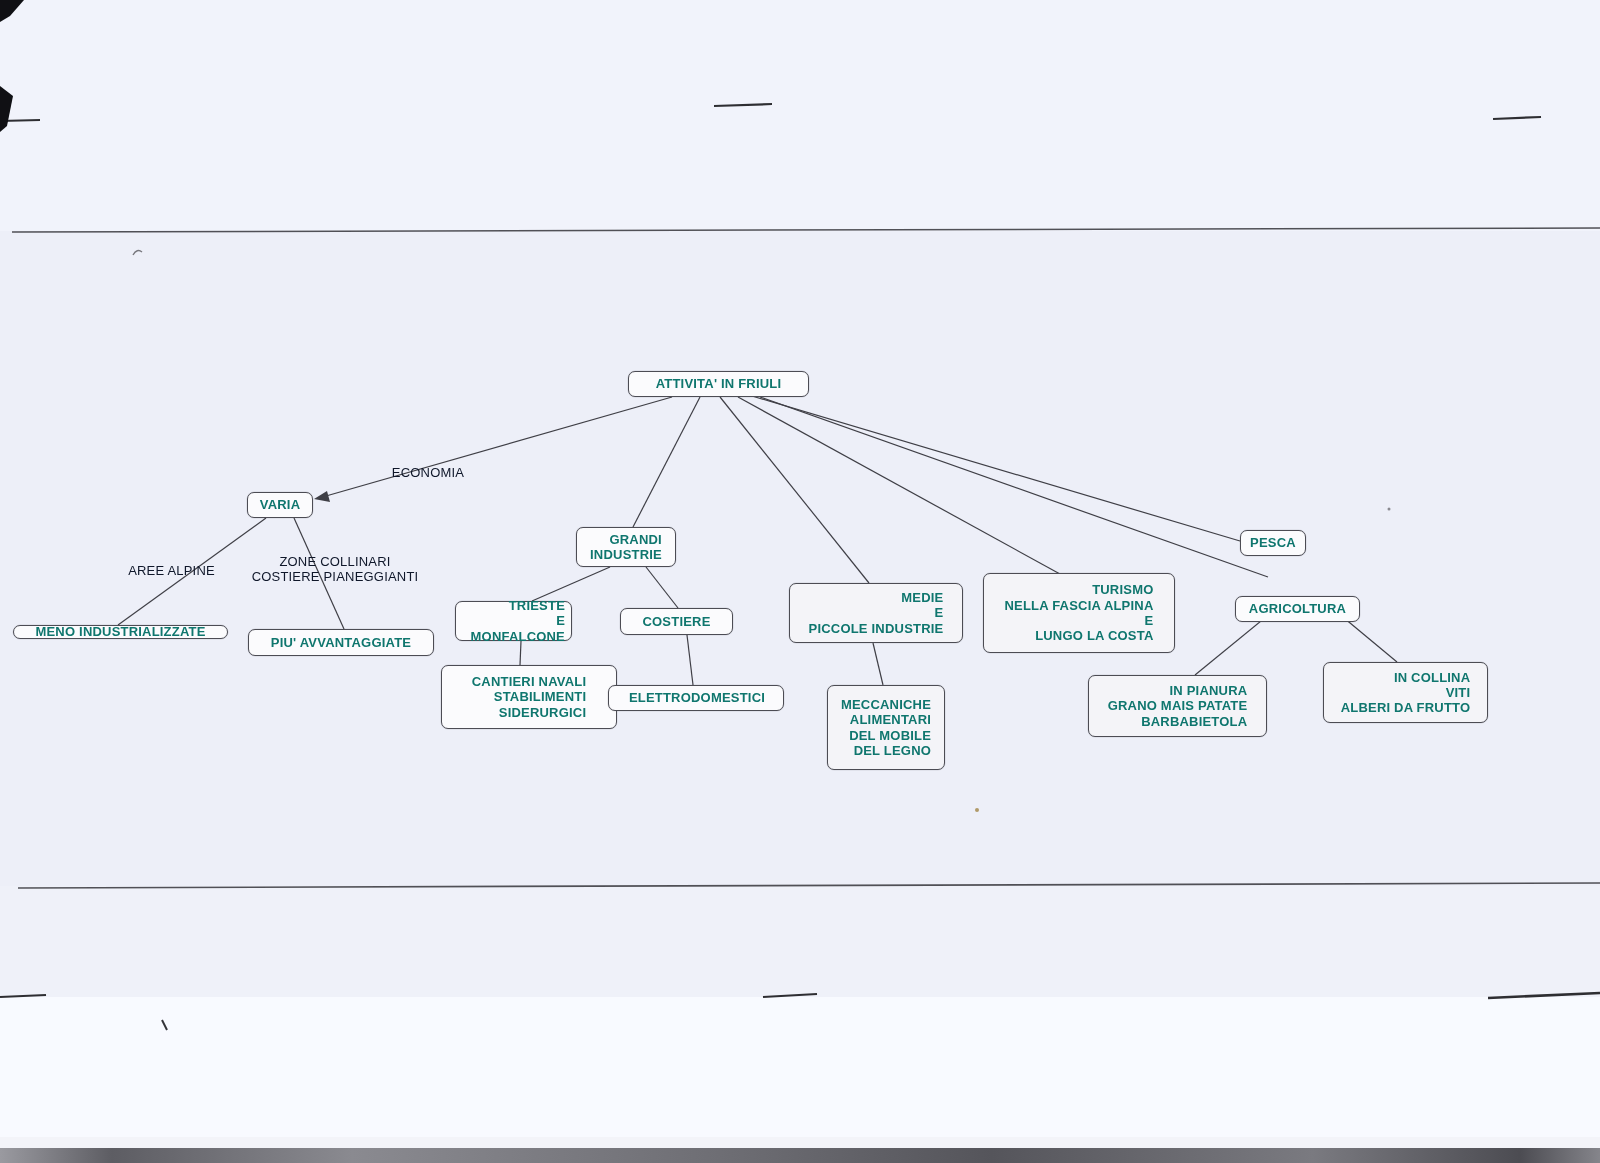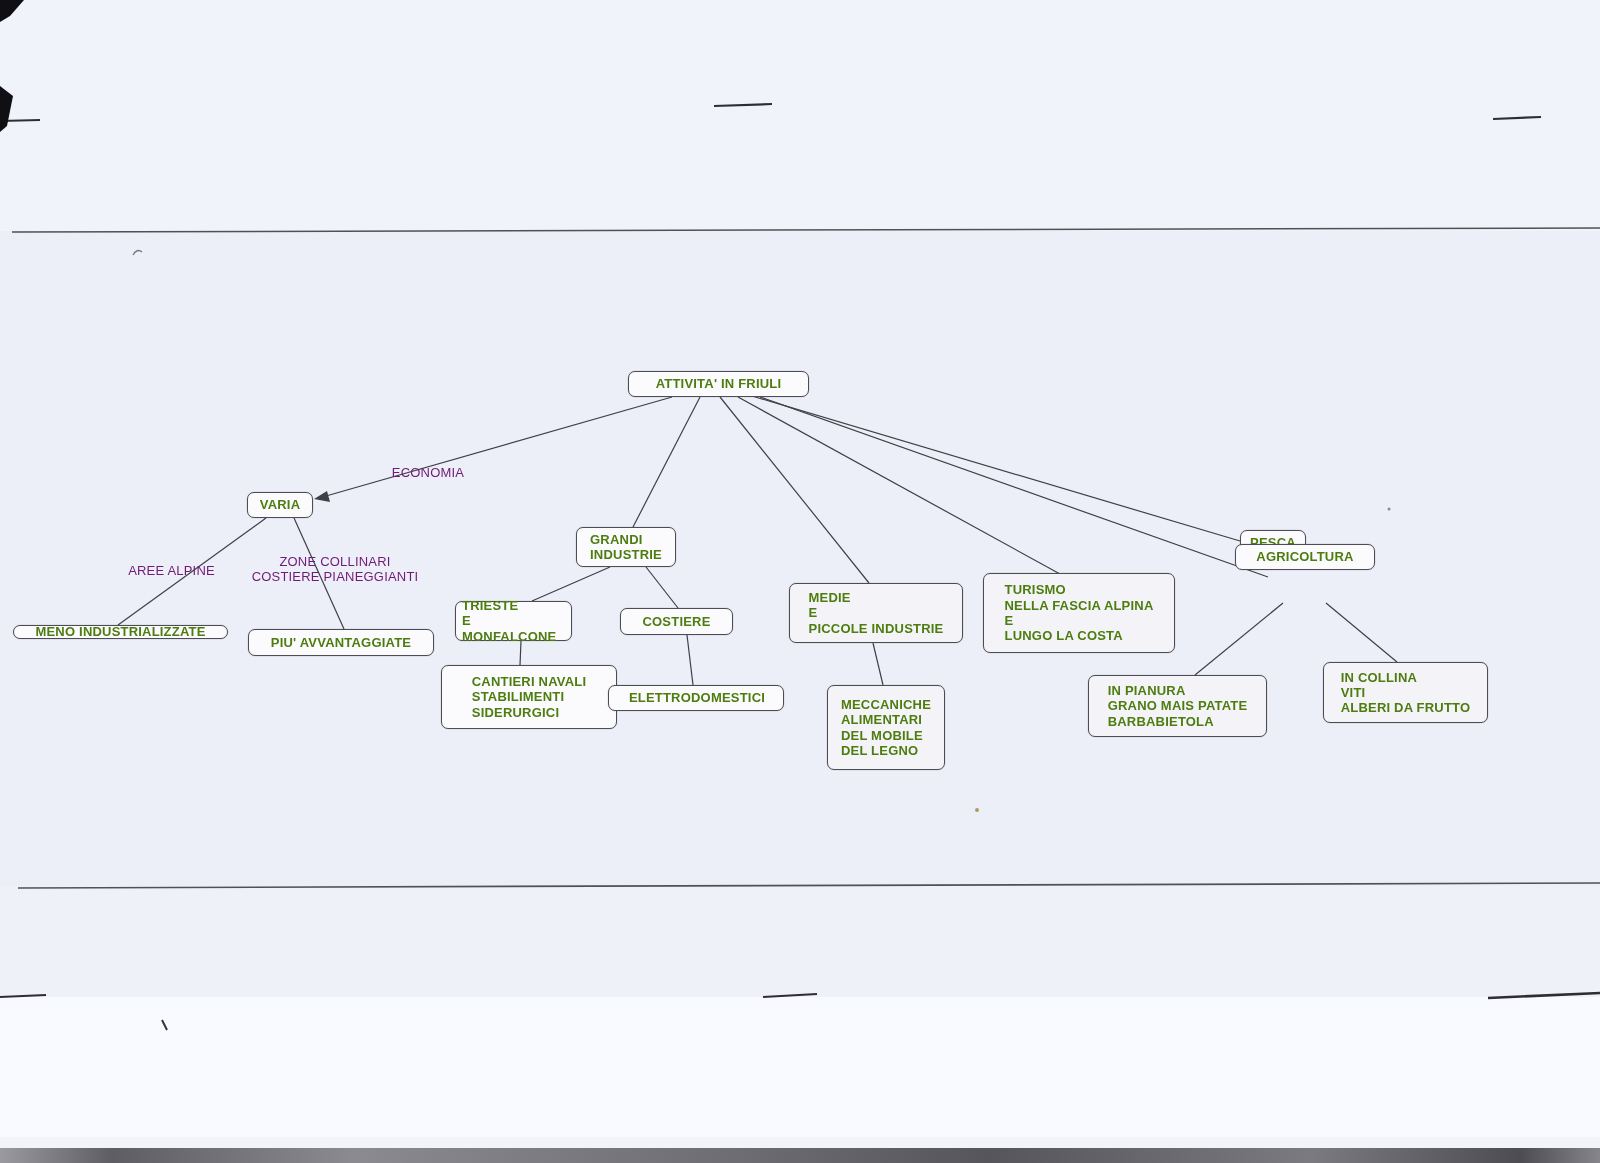--- a/index.html
+++ b/index.html
@@ -17,38 +17,38 @@
   .band-white{top:997px;height:140px;background:#f8faff;}
   .band-bottom{top:1137px;height:26px;background:#f3f4f9;}
   .scan-bottom{
     position:absolute;left:0;bottom:0;width:1600px;height:15px;
     background:linear-gradient(90deg,#9a9aa0 0%,#5d5d63 7%,#8a8a90 22%,#6e6e74 45%,#55555b 62%,#7a7a80 82%,#4c4c52 95%,#85858b 100%);
   }
   svg.layer{position:absolute;left:0;top:0;}
   .node{
     position:absolute;box-sizing:border-box;
     border:1.5px solid #4c4c54;border-radius:7px;
-    background:#fbfbfd;color:#4d7c0f;
+    background:#fbfbfd;color:#0f766e;
     font-weight:bold;font-size:13px;line-height:1.18;letter-spacing:.2px;
     display:flex;align-items:center;justify-content:center;
-    text-align:left;white-space:pre-line;padding:2px 6px;
+    text-align:right;white-space:pre-line;padding:2px 6px;
     box-shadow:0 0 0 .5px rgba(70,70,80,.15);
   }
   .node-gray{background:#f4f4f8;}
   .edge-label{
-    position:absolute;color:#701a75;font-size:13px;line-height:1.15;
+    position:absolute;color:#0f172a;font-size:13px;line-height:1.15;
     text-align:center;white-space:pre-line;letter-spacing:.2px;
   }
   
   #n-root{left:628px;top:371px;width:181px;height:26px;}
   #n-varia{left:247px;top:492px;width:66px;height:26px;}
   #n-grandi{left:576px;top:527px;width:100px;height:40px;}
   #n-pesca{left:1240px;top:530px;width:66px;height:26px;}
   #n-turismo{left:983px;top:573px;width:192px;height:80px;}
-  #n-agricoltura{left:1235px;top:544px;width:140px;height:26px;}
+  #n-agricoltura{left:1235px;top:596px;width:125px;height:26px;}
   #n-medie{left:789px;top:583px;width:174px;height:60px;}
   #n-trieste{left:455px;top:601px;width:117px;height:40px;}
   #n-pordenone{left:620px;top:608px;width:113px;height:27px;}
   #n-meno{left:13px;top:625px;width:215px;height:14px;}
   #n-piu{left:248px;top:629px;width:186px;height:27px;}
   #n-cantieri{left:441px;top:665px;width:176px;height:64px;}
   #n-elettro{left:608px;top:685px;width:176px;height:26px;padding-left:8px;}
   #n-meccaniche{left:827px;top:685px;width:118px;height:85px;}
   #n-pianura{left:1088px;top:675px;width:179px;height:62px;}
   #n-collina{left:1323px;top:662px;width:165px;height:61px;}

